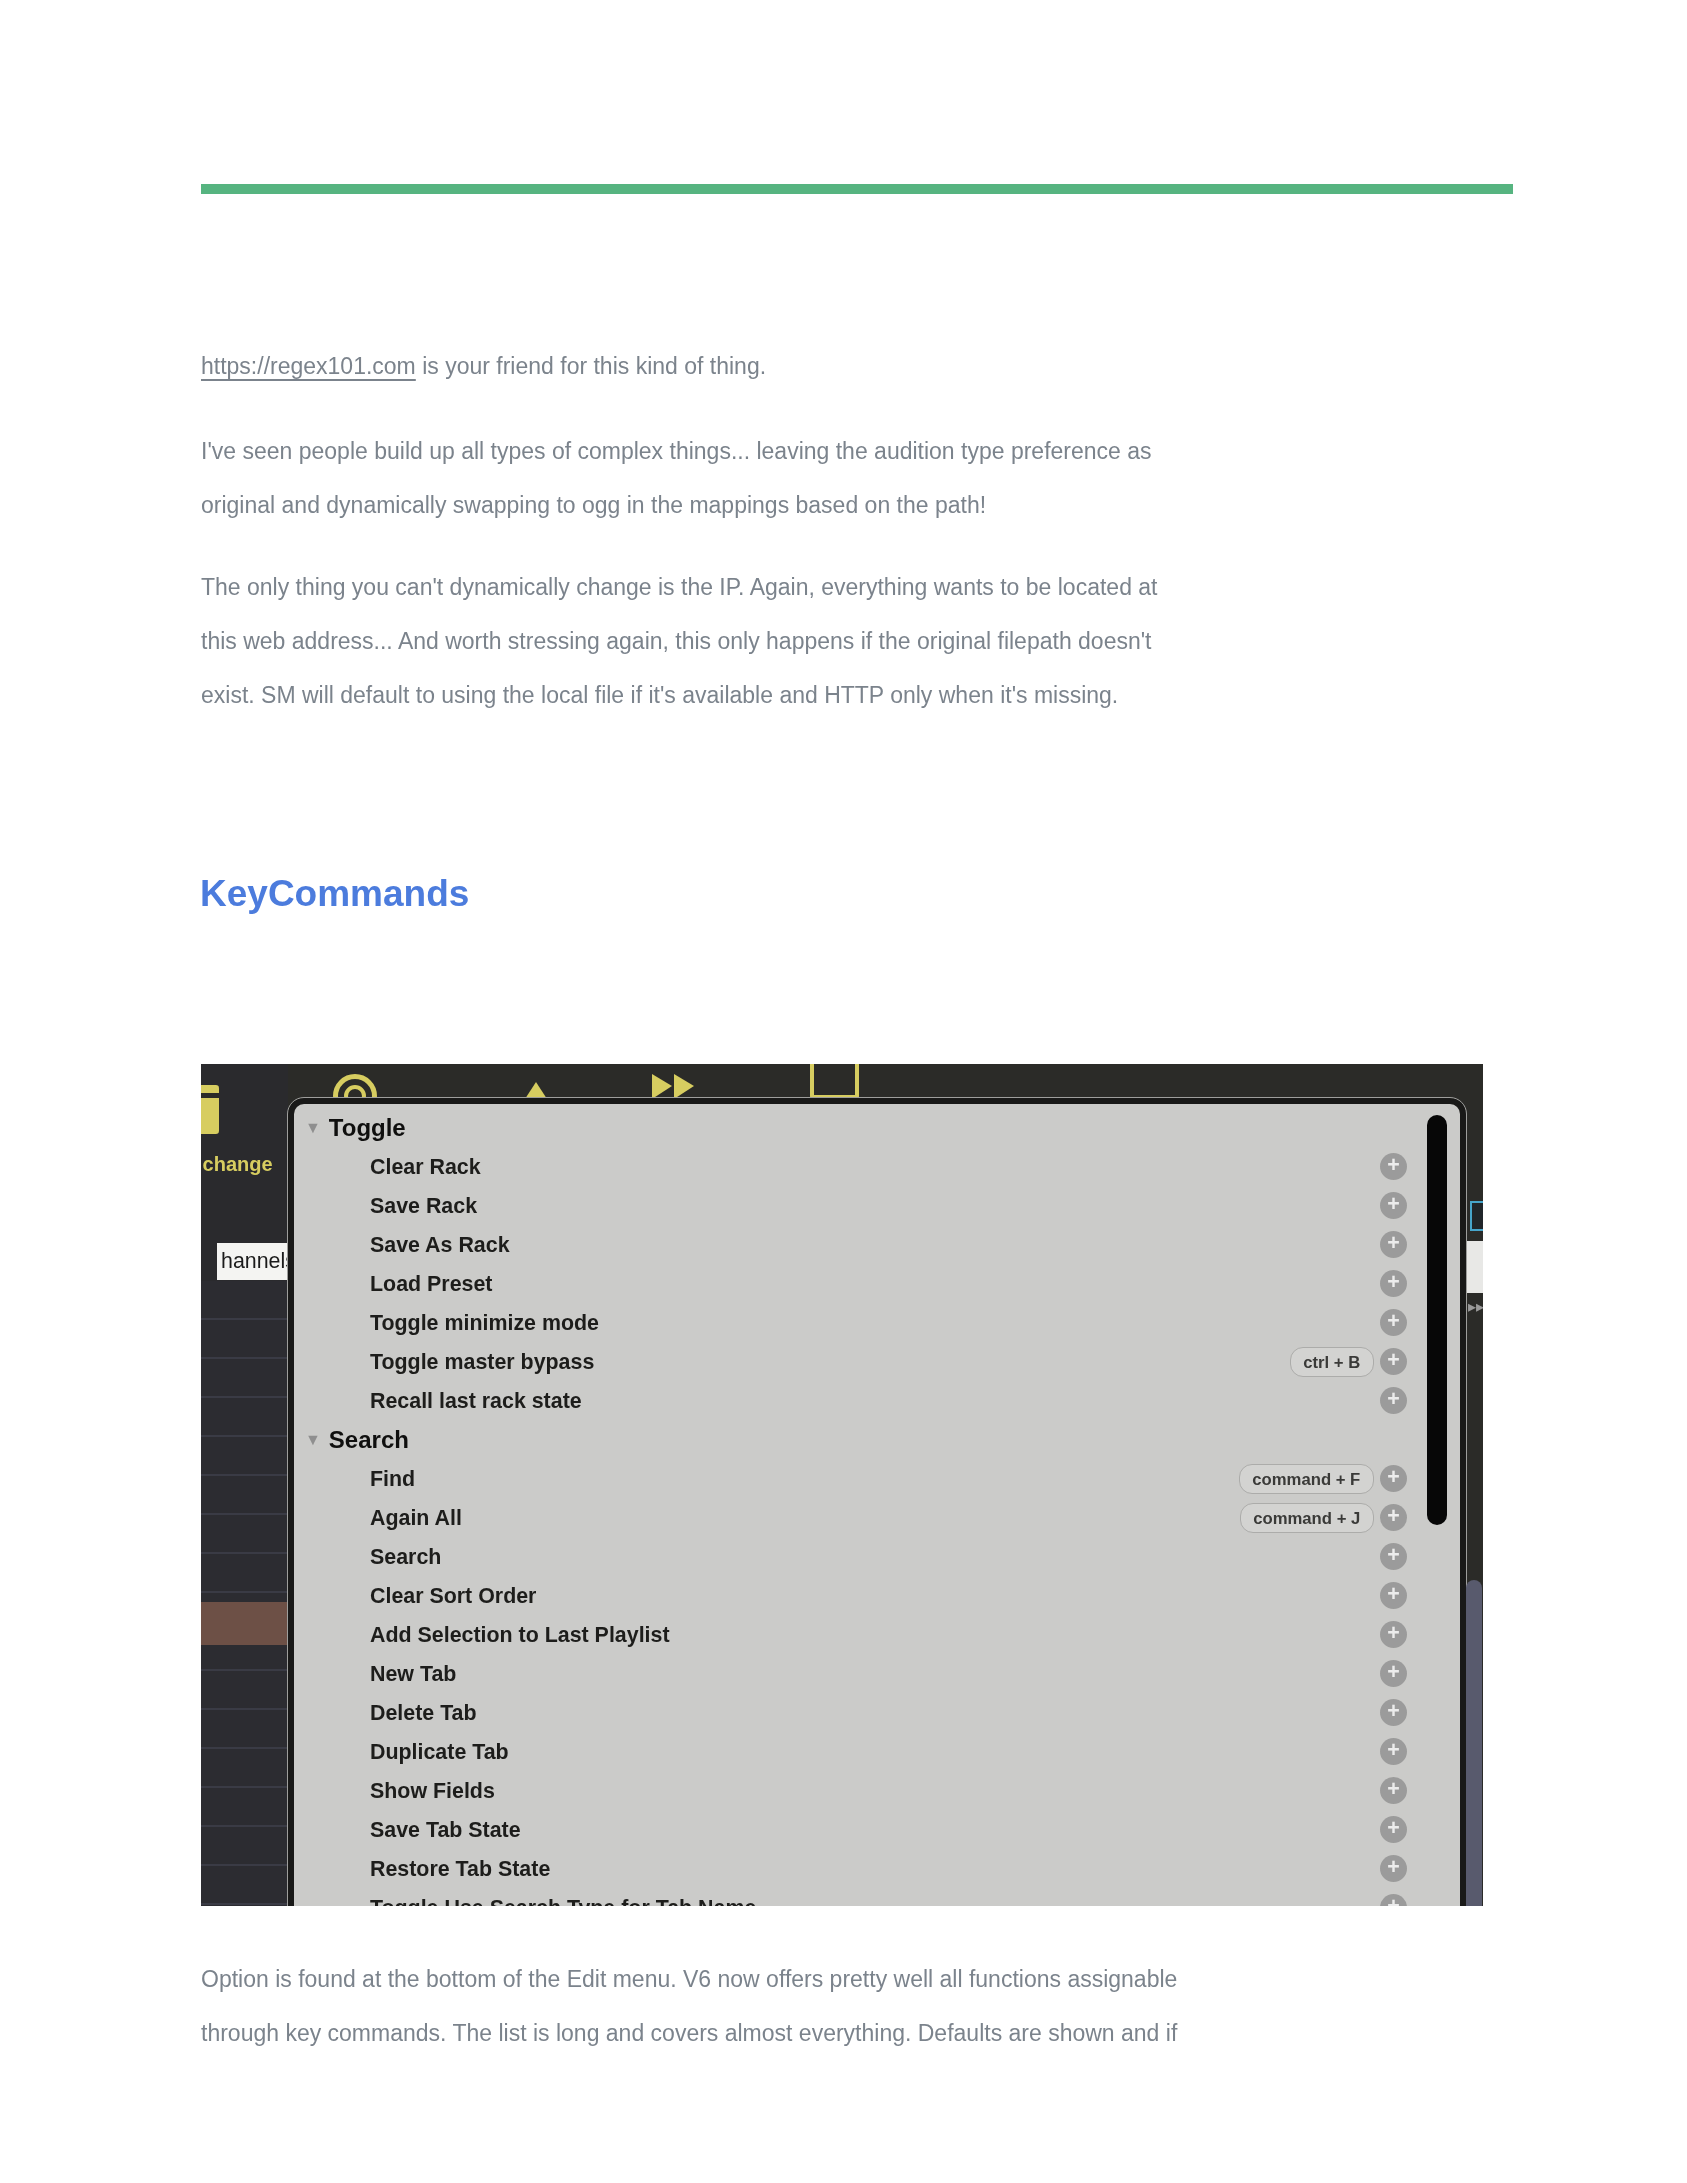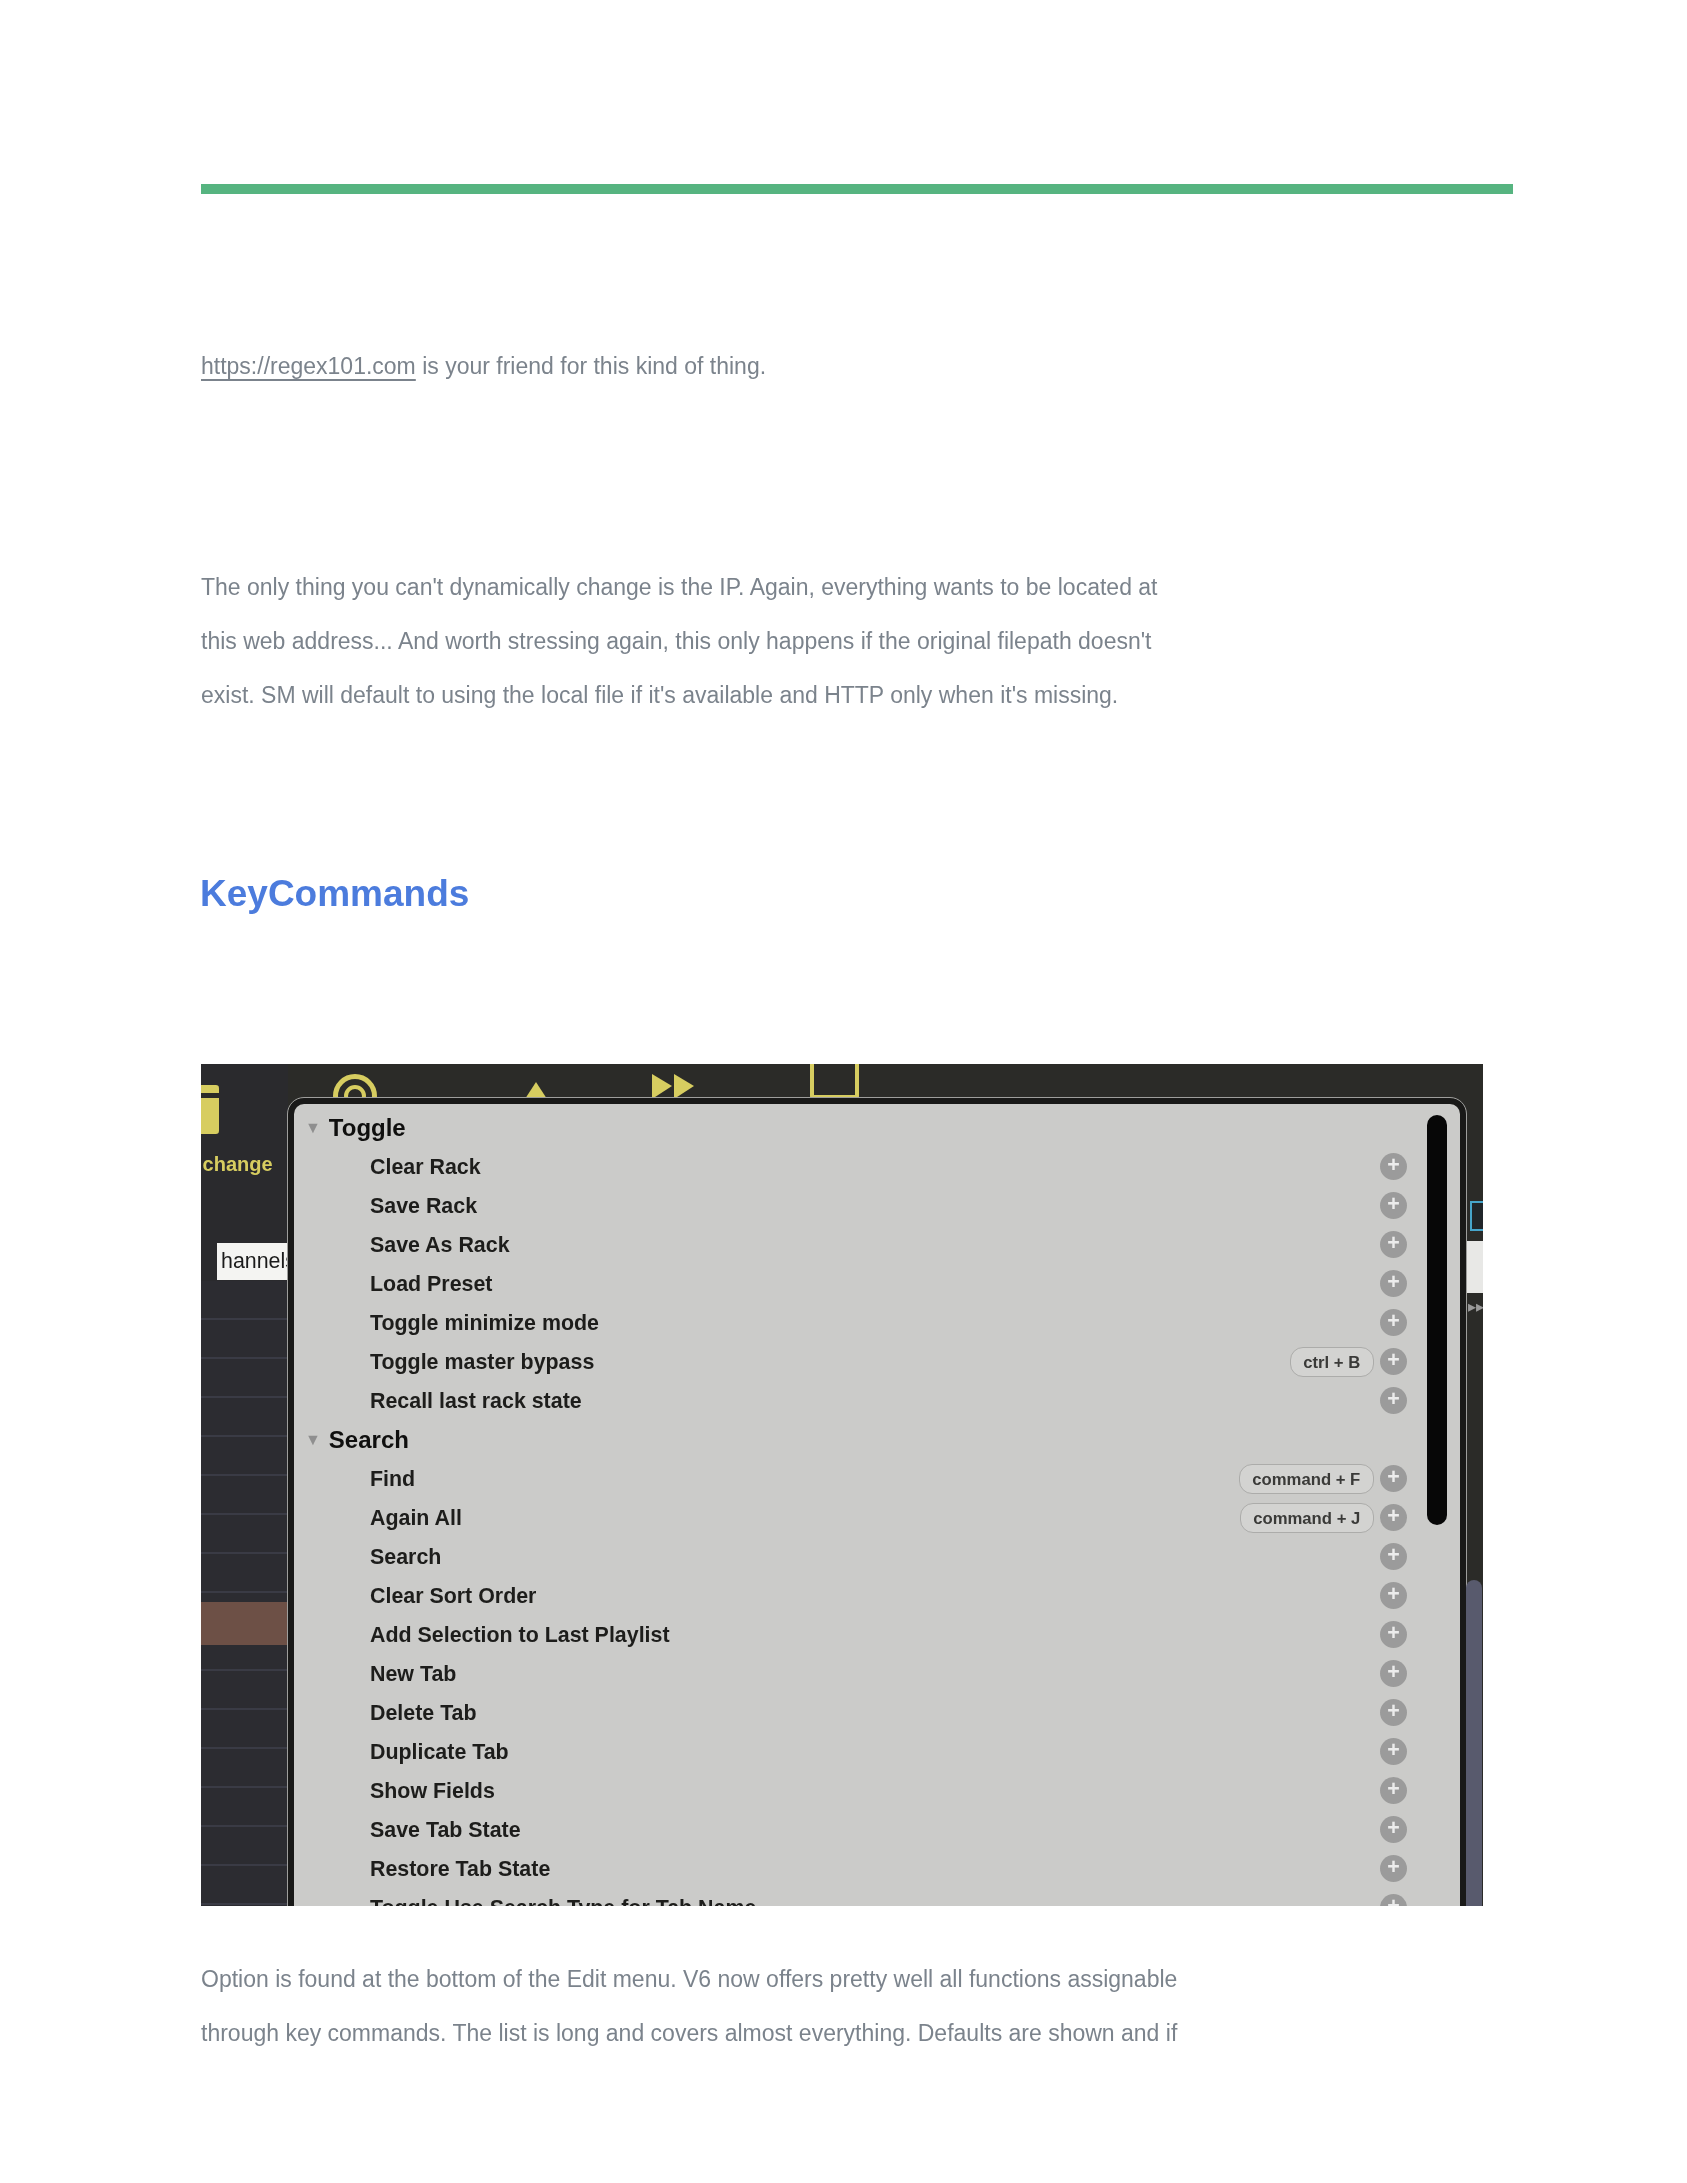--- a/index.html
+++ b/index.html
@@ -66,20 +66,22 @@
 </style>
 </head>
 <body>
 
 <div id="page">
 
   <div class="green-rule"></div>
 
   <p class="para p1"><a class="doc-link">https://regex101.com</a><span> is your friend for this kind of thing.</span></p>
 
+  <p class="para p2">I've seen people build up all types of complex things... leaving the audition type preference as
+original and dynamically swapping to ogg in the mappings based on the path!</p>
 
   <p class="para p3">The only thing you can't dynamically change is the IP.  Again, everything wants to be located at
 this web address... And worth stressing again, this only happens if the original filepath doesn't
 exist.  SM will default to using the local file if it's available and HTTP only when it's missing.</p>
 
   <h2 class="h2">KeyCommands</h2>
 
   <div class="shot">
     <div class="leftcol">
       <div class="stripes"></div>

